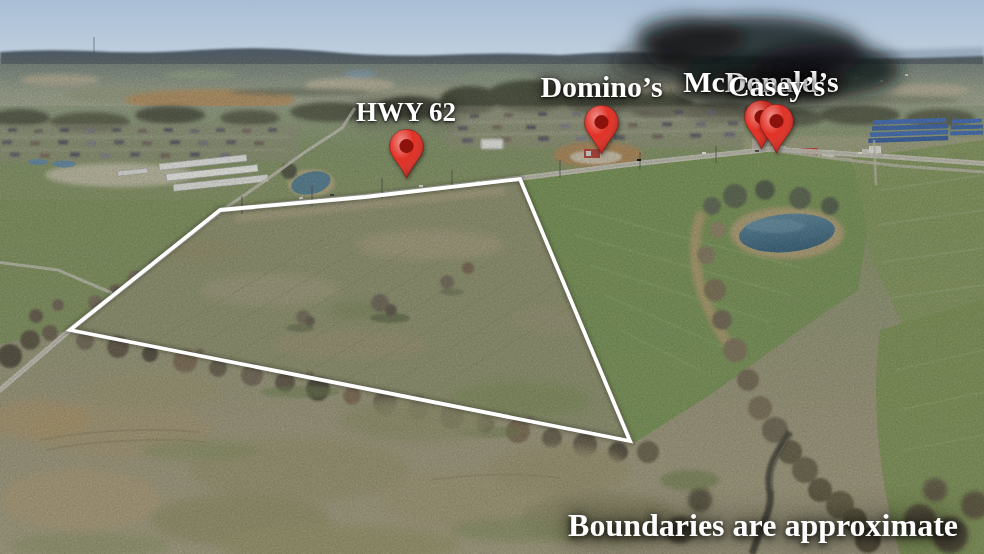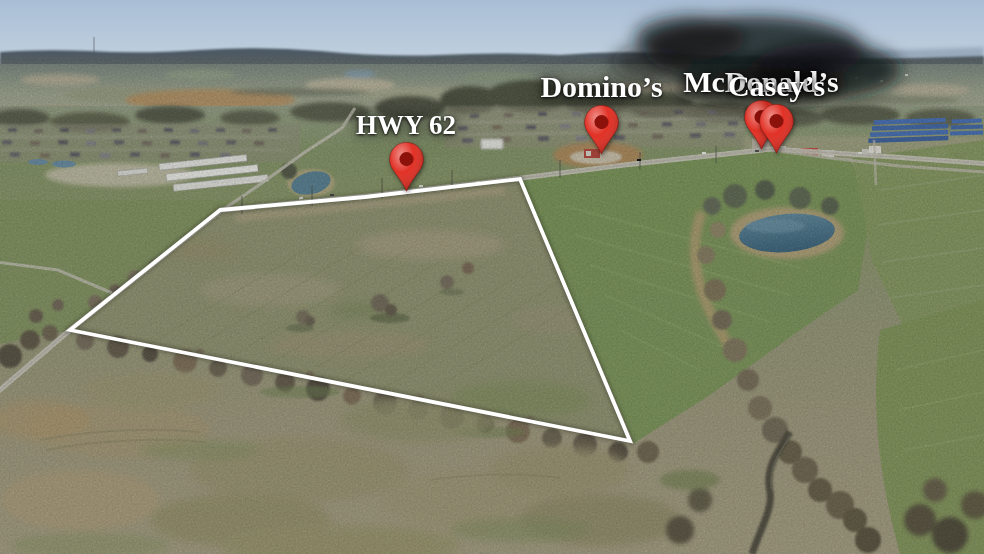--- a/index.html
+++ b/index.html
@@ -488,21 +488,21 @@
       <ellipse cx="760" cy="88" rx="90" ry="20" fill="#14171a" opacity=".55"></ellipse>
       <ellipse cx="652" cy="62" rx="40" ry="18" fill="#14171a" opacity=".5"></ellipse>
     </g>
 
     <g>
       <polygon points="220,210 365,197 520,179 630,441 70,330" fill="none" stroke="#000000" stroke-width="6.5" opacity=".28" filter="url(#b2)"></polygon>
       <polygon points="220,210 365,197 520,179 630,441 70,330" fill="none" stroke="var(--boundary-white,#ffffff)" stroke-width="3.8" stroke-linejoin="miter"></polygon>
     </g>
   </svg>
 
-  <div class="pin" style="left:387.5px;top:141px;text-align:right;">
+  <div class="pin" style="left:387.5px;top:128px;text-align:right;">
     <span class="pin-label small">HWY 62</span>
     <svg class="pin-glyph" viewBox="0 0 40 56" width="37" height="52" aria-hidden="true">
       <path class="pin-body" d="M20 1.5 C9.7 1.5 1.8 9.6 1.8 19.9 c0 7.1 4.1 11.7 9.2 18.9 c3.3 4.7 6.5 9.6 9 15.4 c2.5 -5.8 5.7 -10.7 9 -15.4 c5.1 -7.2 9.2 -11.8 9.2 -18.9 C38.2 9.6 30.3 1.5 20 1.5 Z"></path>
       <path d="M20 1.5 C9.7 1.5 1.8 9.6 1.8 19.9 c0 7.1 4.1 11.7 9.2 18.9 c3.3 4.7 6.5 9.6 9 15.4 c2.5 -5.8 5.7 -10.7 9 -15.4 c5.1 -7.2 9.2 -11.8 9.2 -18.9 C38.2 9.6 30.3 1.5 20 1.5 Z" fill="url(#pinGloss)"></path>
       <circle class="pin-hole" cx="20" cy="19.5" r="7.6"></circle>
     </svg>
   </div>
 
   <div class="pin" style="left:583px;top:104px;">
     <span class="pin-label">Domino’s</span>
@@ -524,13 +524,14 @@
 
   <div class="pin" style="left:758px;top:103px;">
     <span class="pin-label">Casey’s</span>
     <svg class="pin-glyph" viewBox="0 0 40 56" width="37" height="52" aria-hidden="true">
       <path class="pin-body" d="M20 1.5 C9.7 1.5 1.8 9.6 1.8 19.9 c0 7.1 4.1 11.7 9.2 18.9 c3.3 4.7 6.5 9.6 9 15.4 c2.5 -5.8 5.7 -10.7 9 -15.4 c5.1 -7.2 9.2 -11.8 9.2 -18.9 C38.2 9.6 30.3 1.5 20 1.5 Z"></path>
       <path d="M20 1.5 C9.7 1.5 1.8 9.6 1.8 19.9 c0 7.1 4.1 11.7 9.2 18.9 c3.3 4.7 6.5 9.6 9 15.4 c2.5 -5.8 5.7 -10.7 9 -15.4 c5.1 -7.2 9.2 -11.8 9.2 -18.9 C38.2 9.6 30.3 1.5 20 1.5 Z" fill="url(#pinGloss)"></path>
       <circle class="pin-hole" cx="20" cy="19.5" r="7.6"></circle>
     </svg>
   </div>
 
+  <div class="disclaimer">Boundaries are approximate</div>
 </div>
 
 </body></html>

